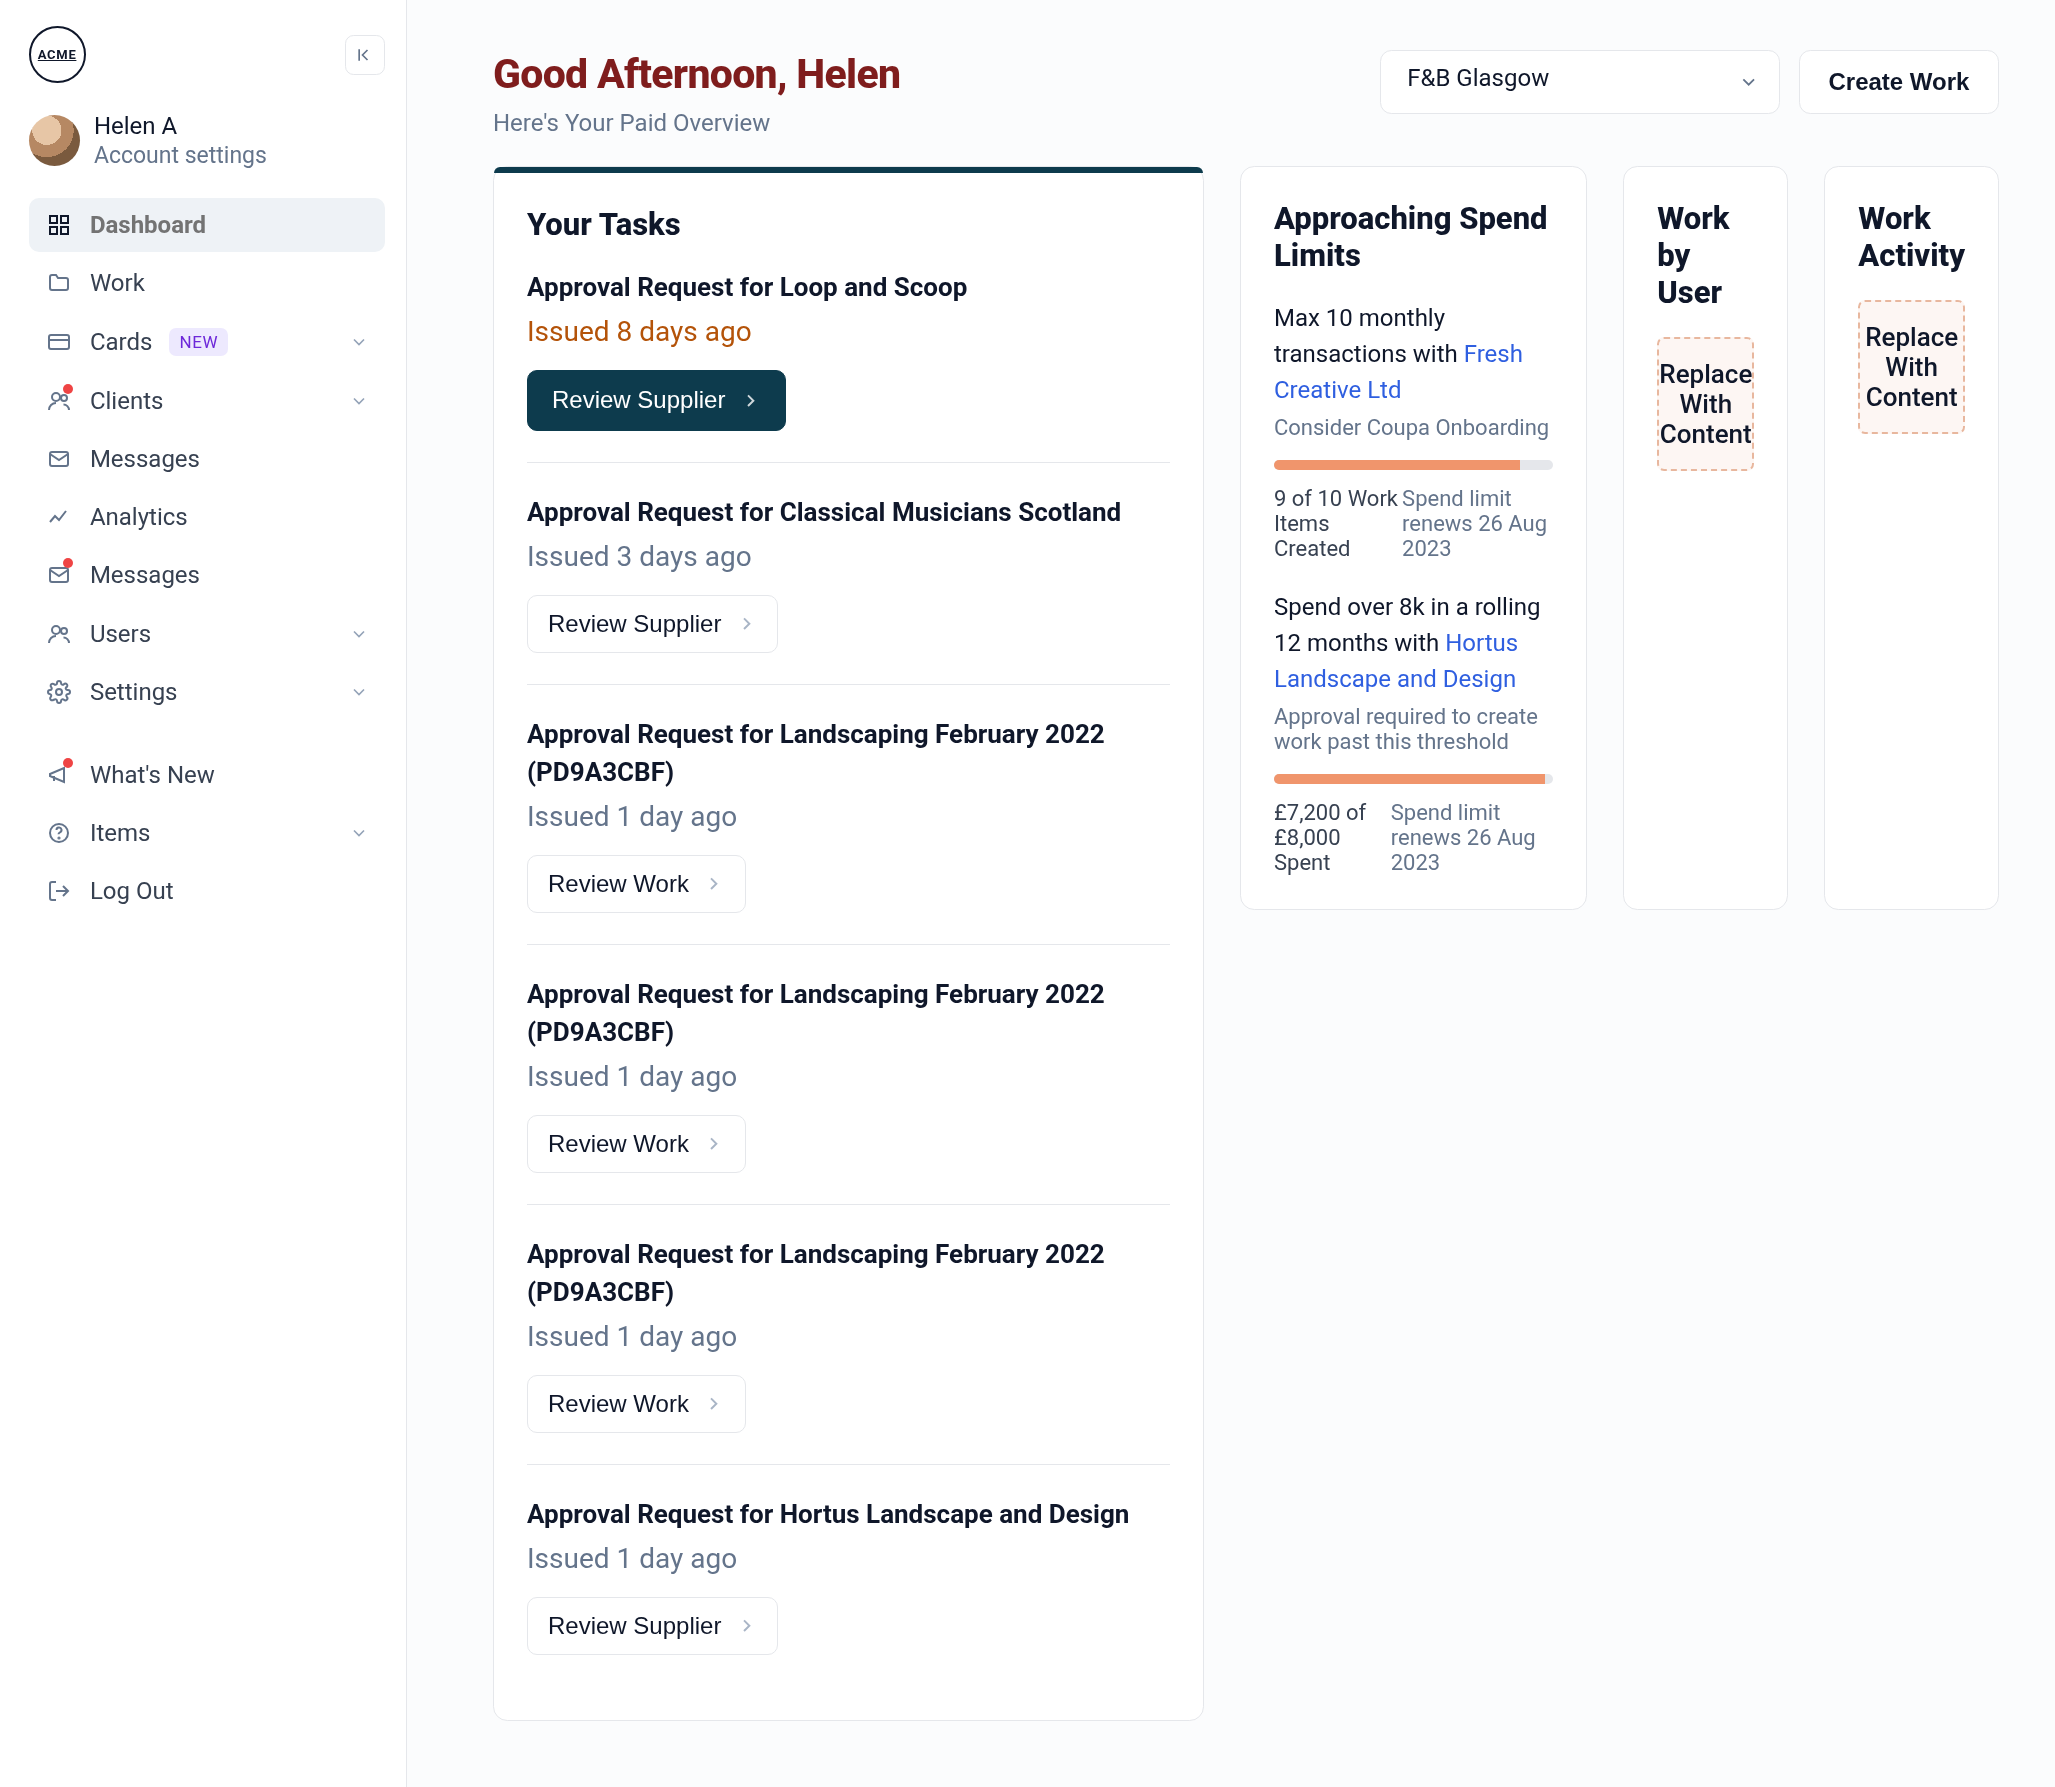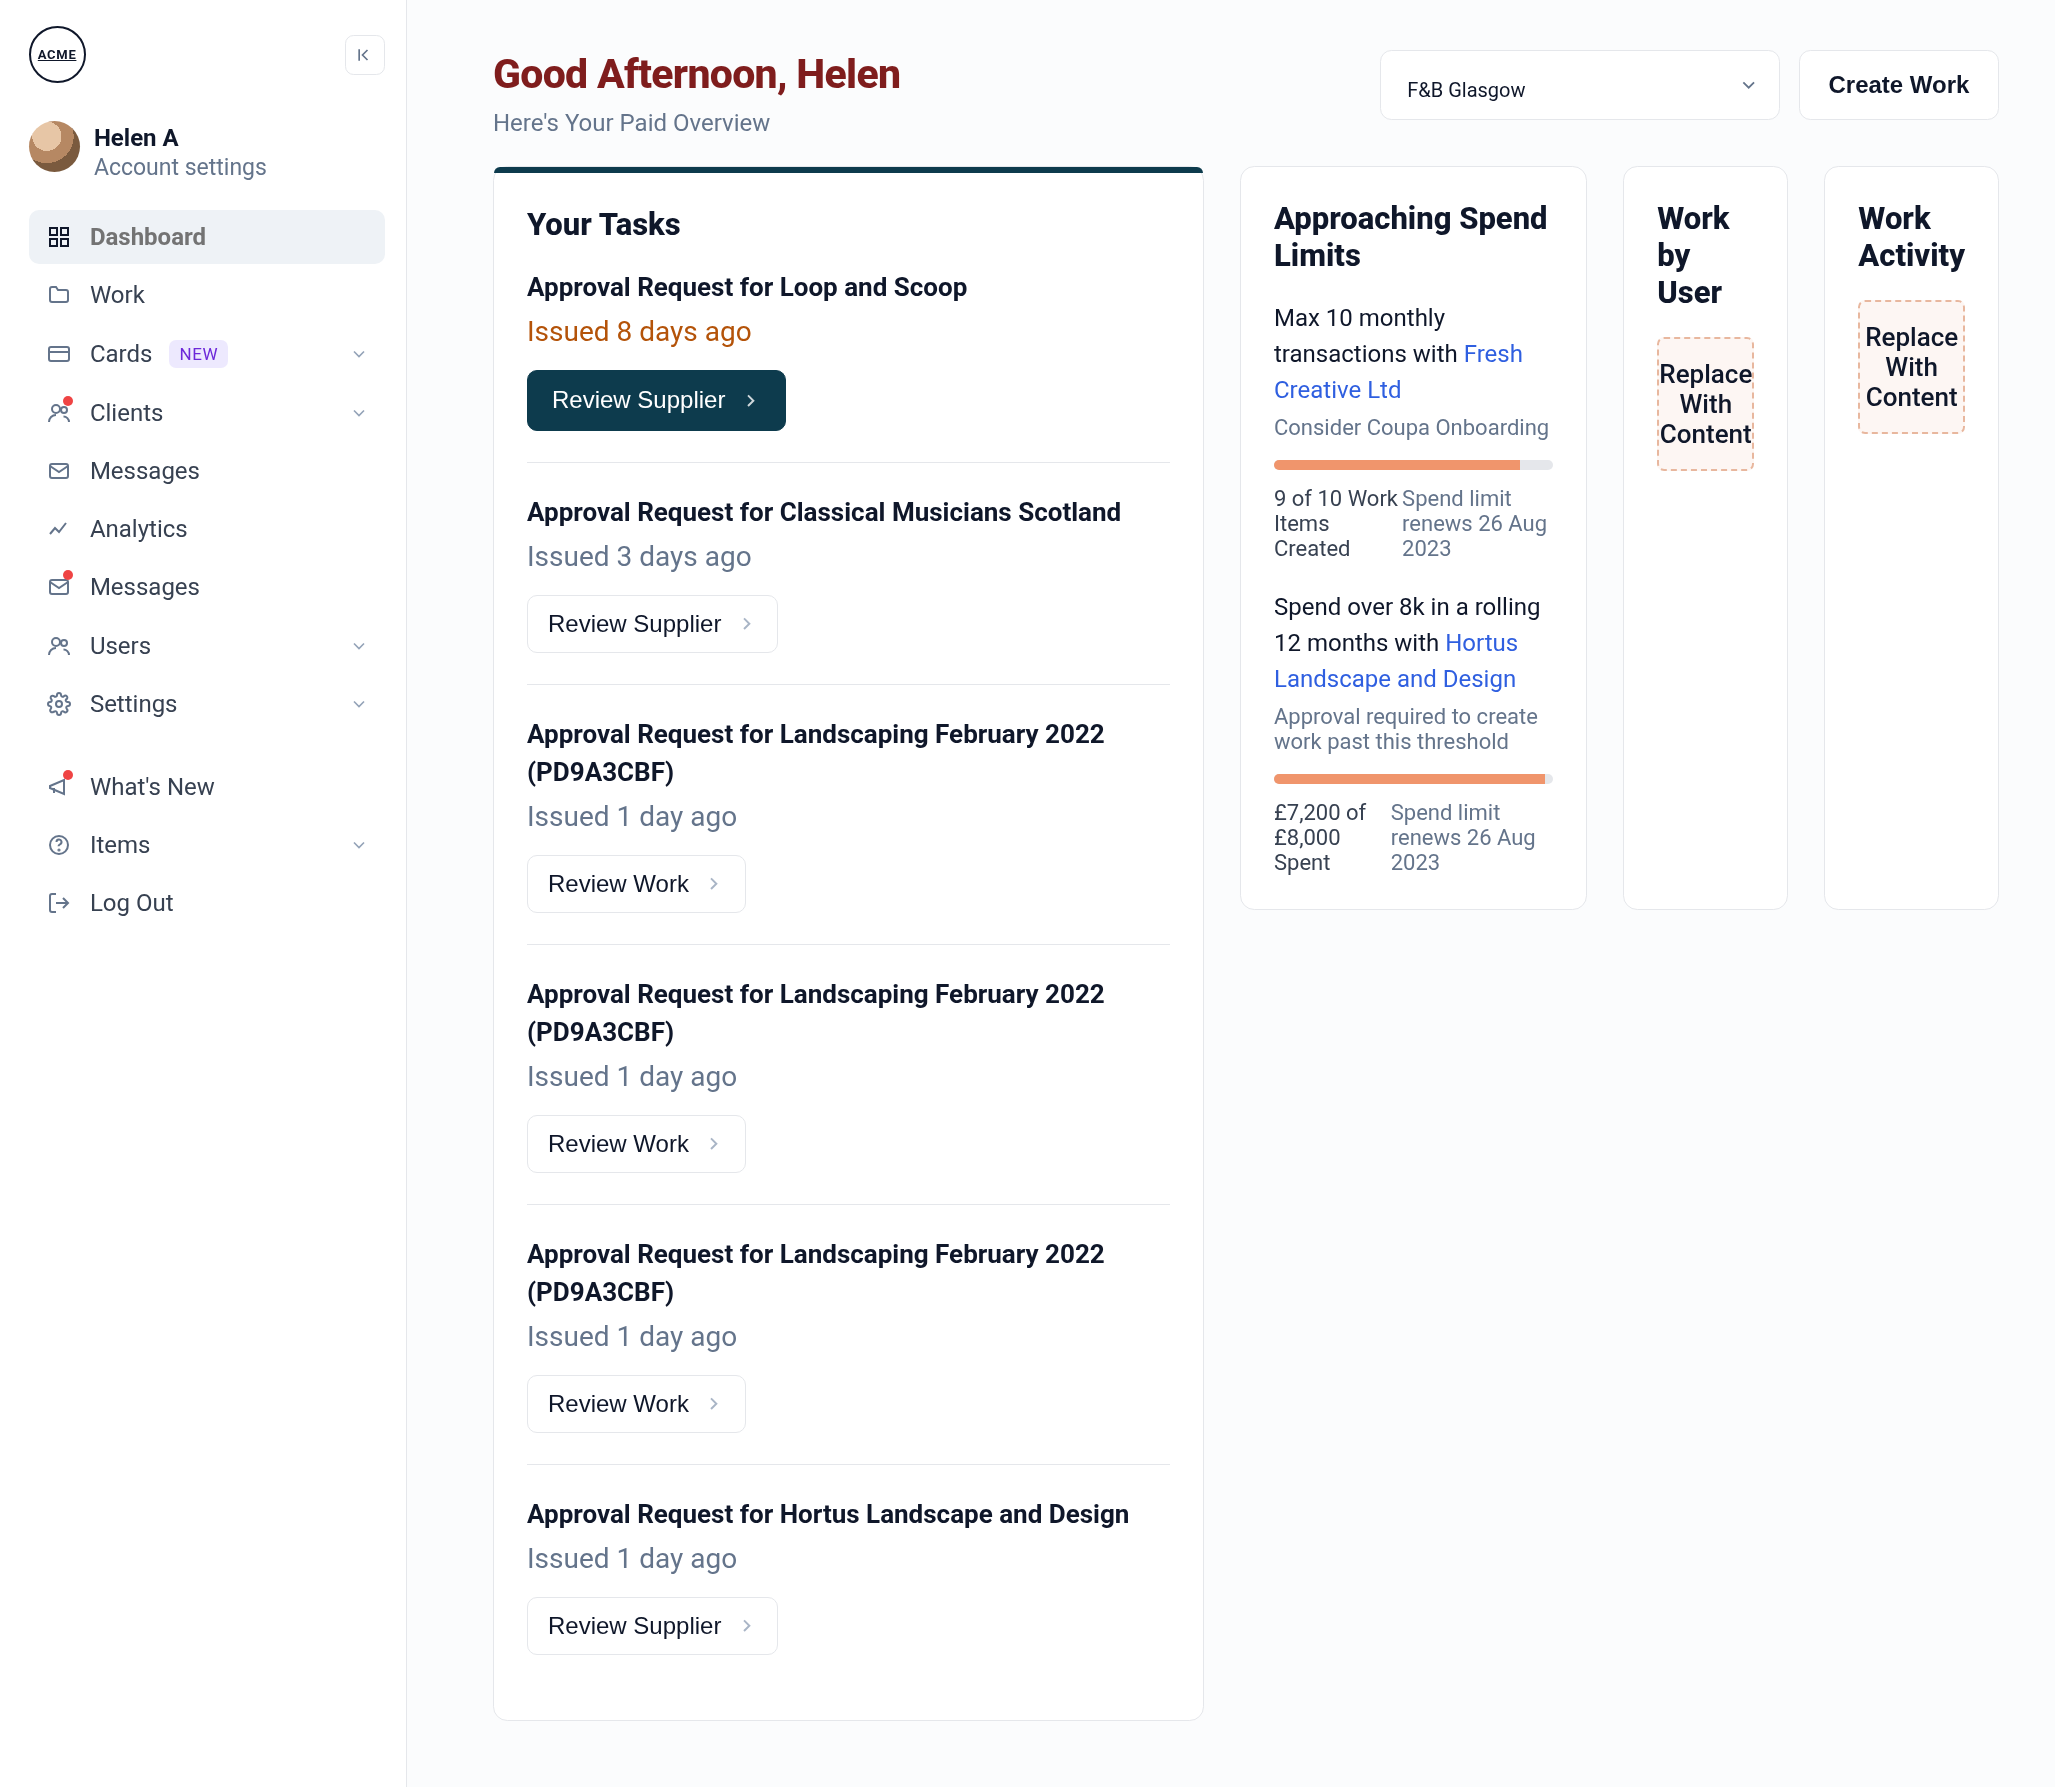--- a/index.html
+++ b/index.html
@@ -34,21 +34,21 @@
   .collapse-btn {
     width:40px; height:40px; border:1.4px solid #e5e7eb; border-radius:8.6px;
     display:flex;align-items:center;justify-content:center;color:#64748b;
     background:#fff;
   }
   .profile-row { display:flex; align-items:center; gap:14.3px; margin-bottom:28.6px; }
   .avatar {
     width:51px;height:51px;border-radius:50%;
     background: radial-gradient(circle at 35% 30%, #e7c6a6 0 30%, #b68863 30% 55%, #7a5a3e 55% 100%);
   }
-  .profile-name { font-weight:700; font-size:24px; color:#0f172a;margin-top:12px; }
+  .profile-name { font-weight:400; font-size:24px; color:#0f172a; }
   .profile-sub  { color:#64748b; font-size:23px; margin-top:2.9px; }
 
   .nav { display:flex; flex-direction:column; gap:4.3px; }
   .nav-item {
     display:flex; align-items:center; gap:17px;
     padding:13px 15.7px; border-radius:10px;
     color:#374151; font-size:24px; position:relative;
   }
   .nav-item .chev { margin-left:auto; color:#94a3b8; }
   .nav-item.active { background:#eef2f6; font-weight:700; color:#737373; }
@@ -66,21 +66,21 @@
 
   
   .main { flex:1; background:#fbfcfd; padding:50px 57px 43px 86px; overflow:auto; }
 
   .header-row { display:flex; align-items:flex-start; justify-content:space-between; margin-bottom:28.6px; }
   .greeting  { font-size:41px; font-weight:800; color:#7f1d1d; letter-spacing:-0.7px; }
   .subtitle  { color:#64748b; font-size:24px; margin-top:11.4px; }
   .header-actions { display:flex; gap:18.6px; }
   .select {
     border:1.4px solid #e5e7eb; background:#fff; border-radius:11.4px;
-    padding:27px 64px 17px 26px; font-size:20px; color:#0f172a;
+    padding:13px 64px 17px 26px; font-size:24px; color:#0f172a;
     position:relative; min-width:400px;
   }
   .select .chev { position:absolute; right:20px; top:50%; transform:translateY(-50%); color:#64748b; }
   .btn {
     border:1.4px solid #e5e7eb; background:#fff; border-radius:11.4px;
     padding:17px 28.6px; font-size:24px; color:#0f172a; font-weight:600;
   }
 
   .columns { display:flex; gap:36px; align-items:flex-start; }
 

